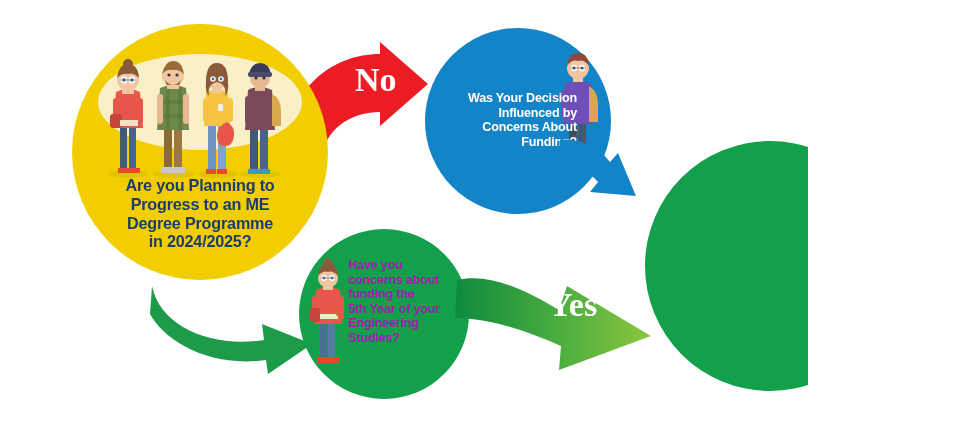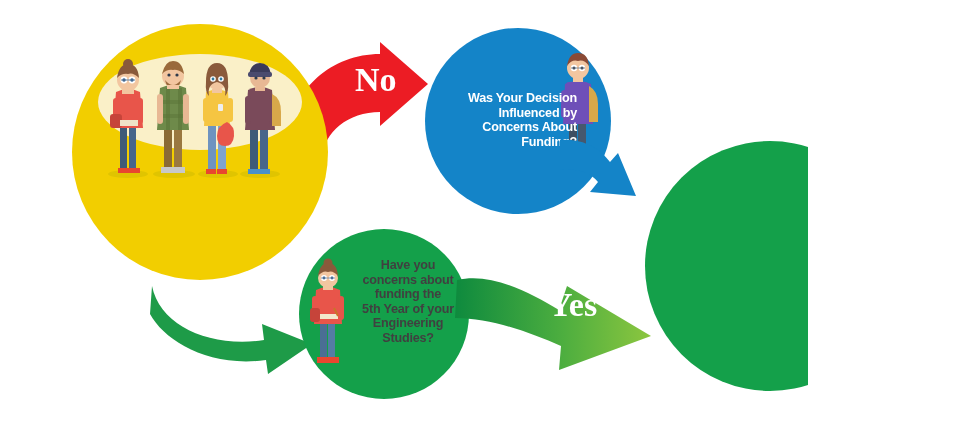--- a/index.html
+++ b/index.html
@@ -67,23 +67,23 @@
 
   
   #green-small-node {
     left: 299px; top: 229px;
     width: 170px; height: 170px;
     background: #14A04A;
   }
   #green-small-text {
     left: 348px; top: 258px;
     width: 120px;
-    text-align: center;
+    text-align: left;
     font-size: 12.6px;
-    color: #404040;
+    color: #a21caf;
   }
 
   
   #green-large-node {
     left: 645px; top: 141px;
     width: 250px; height: 250px;
     background: #14A04A;
   }
   #green-large-text {
     left: 648px; top: 188px;
@@ -220,20 +220,24 @@
       <path d="M176 46 q9 4 9 18 v14 h-9 z" fill="#D8A84A"></path>
       <circle cx="164" cy="30" r="10" fill="#E8B894"></circle>
       <path d="M153 26 q2 -11 11 -11 q9 0 11 11 q-11 -4 -22 0 z" fill="#3A3A5A"></path>
       <rect x="152" y="24" width="24" height="5" rx="2" fill="#4A4A6E"></rect>
       <circle cx="160" cy="30" r="1.6" fill="#2E3A4A"></circle>
       <circle cx="168" cy="30" r="1.6" fill="#2E3A4A"></circle>
       <rect x="159" y="39" width="10" height="4" fill="#E8B894"></rect>
     </g>
   </svg>
 
+  <div class="node-text" id="yellow-text">Are you Planning to
+Progress to an ME
+Degree Programme
+in 2024/2025?</div>
 
   <div class="node" id="blue-node"></div>
 
   <svg class="illus" id="illus-blue-guy" viewBox="0 0 52 125">
     <rect x="18" y="72" width="8" height="40" fill="#3E4E62"></rect>
     <rect x="27" y="72" width="8" height="40" fill="#46586E"></rect>
     <path d="M15 111 h12 v7 h-12 z" fill="#5FA8D8"></path>
     <path d="M27 111 h12 v7 h-12 z" fill="#5FA8D8"></path>
     <path d="M14 36 q13 -6 26 0 l2 40 h-30 z" fill="#6E4FB8"></path>
     <rect x="10" y="42" width="7" height="28" rx="3.5" fill="#6E4FB8"></rect>

